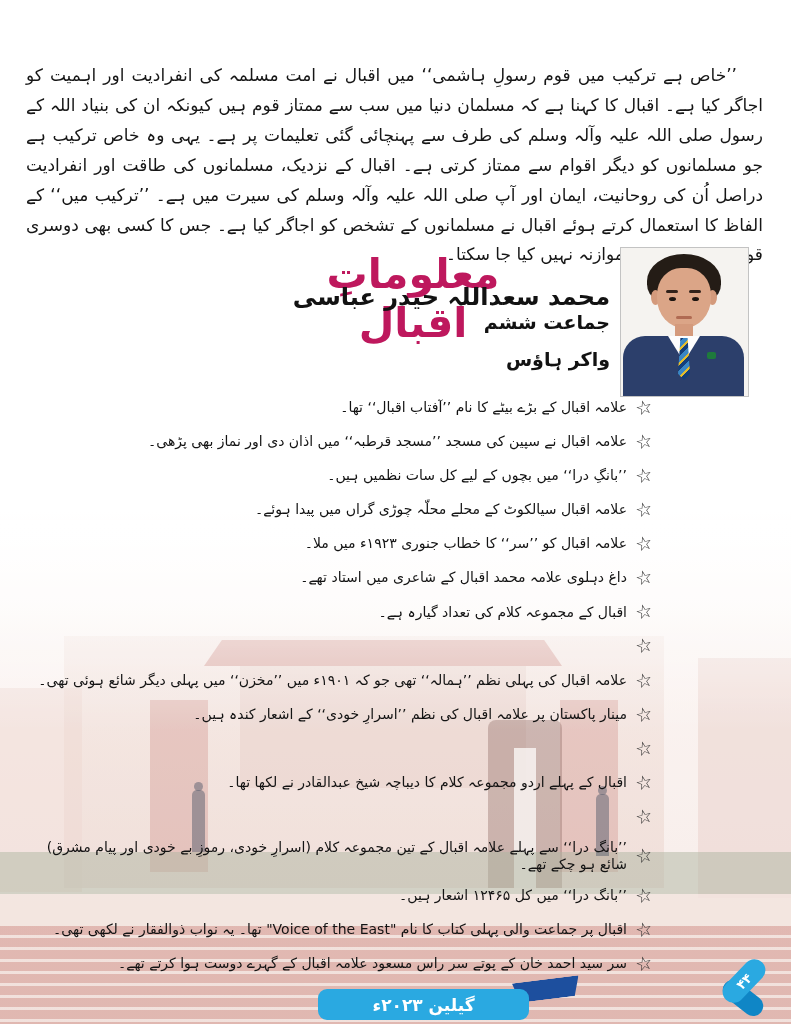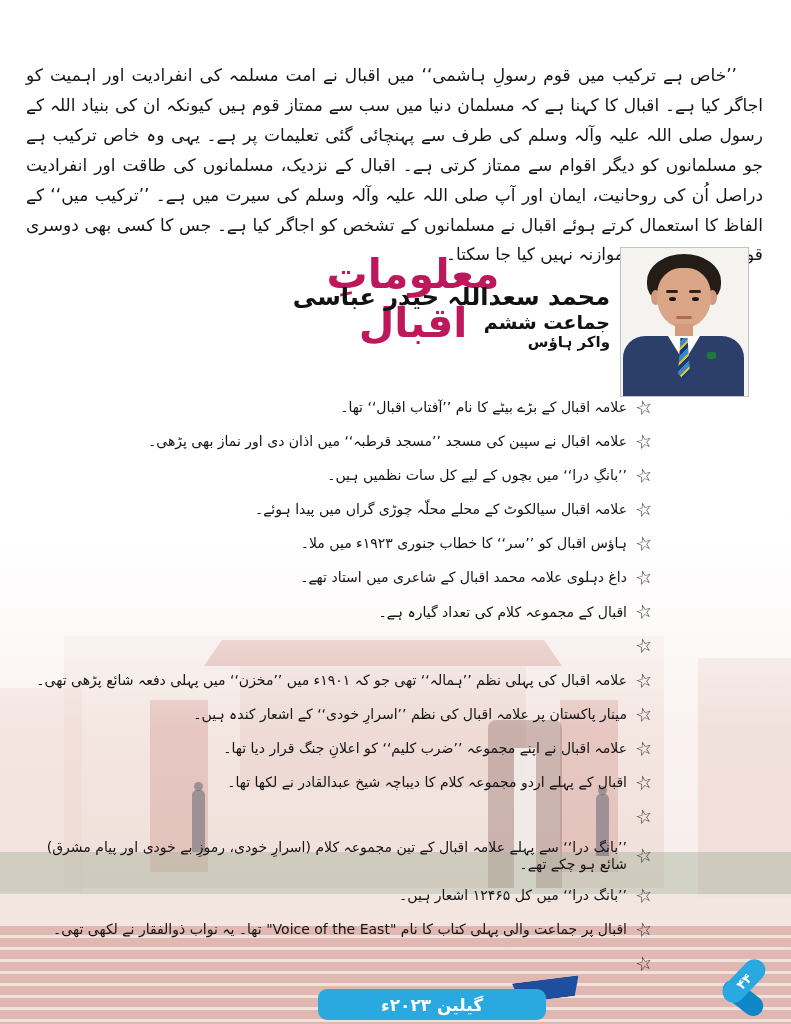--- a/index.html
+++ b/index.html
@@ -30,22 +30,22 @@
   .bg-fade{left:0;top:520px;width:791px;height:210px;background:linear-gradient(180deg,#fff,rgba(255,255,255,0));}
   .bg-veil{inset:0;background:rgba(255,255,255,.22);}
   
   .content{position:absolute;inset:0;z-index:2;}
   .intro{position:absolute;top:44px;right:28px;left:26px;font-size:17px;line-height:1.76;color:#161616;
       text-align:justify;text-align-last:right;text-indent:26px;}
   .heading{position:absolute;left:288px;top:250px;width:250px;font-size:41px;font-weight:700;color:#be185d;
       text-align:center;line-height:1.2;}
   .byline{position:absolute;right:181px;top:283px;text-align:right;color:#121212;}
   .byline .name{font-size:24px;font-weight:700;margin-bottom:0;}
-  .byline .grade{font-size:19px;font-weight:700;}
-  .byline .house{font-size:15px;font-weight:700;}
+  .byline .grade{font-size:19px;font-weight:700;margin-bottom:15px;}
+  .byline .house{font-size:19px;font-weight:700;}
   
   .photo{position:absolute;left:620px;top:247px;width:127px;height:148px;background:#f5f3f0;
       border:1px solid #c3c3c3;overflow:hidden;}
   .photo *{position:absolute;}
   .ph-hair{left:26px;top:6px;width:74px;height:54px;background:#241c16;border-radius:50% 50% 44% 44%;}
   .ph-face{left:36px;top:20px;width:54px;height:60px;background:#dba587;border-radius:46% 46% 52% 52%;}
   .ph-ear-l{left:30px;top:42px;width:9px;height:15px;background:#d49a7c;border-radius:50%;}
   .ph-ear-r{left:87px;top:42px;width:9px;height:15px;background:#d49a7c;border-radius:50%;}
   .ph-brow-l{left:45px;top:42px;width:12px;height:3px;background:#31211a;border-radius:2px;}
   .ph-brow-r{left:68px;top:42px;width:12px;height:3px;background:#31211a;border-radius:2px;}
@@ -62,21 +62,21 @@
   
   .facts{position:absolute;top:396px;right:130px;left:26px;height:580px;display:flex;flex-direction:column;
       justify-content:space-between;}
   .fact{display:flex;flex-direction:row;align-items:center;color:#131313;font-size:14px;line-height:1.25;}
   .fact .star{flex:0 0 34px;text-align:center;font-size:19px;color:#2b2b2b;transform:rotate(-14deg);}
   .fact .txt{padding-left:8px;}
   
   .ribbon{position:absolute;left:318px;top:980px;width:262px;height:42px;direction:ltr;}
   .ribbon-tail{position:absolute;right:0px;top:0px;width:78px;height:20px;background:#1d4f9e;
       transform:rotate(-7deg);clip-path:polygon(14% 0,100% 0,92% 100%,0 100%,18% 50%);z-index:1;}
-  .ribbon-pill{position:absolute;left:0;top:9px;width:228px;height:31px;background:#2aa9e1;border-radius:9px;
+  .ribbon-pill{position:absolute;left:0;top:9px;width:211px;height:31px;background:#2aa9e1;border-radius:9px;
       z-index:2;display:flex;align-items:center;justify-content:center;color:#fff;font-size:17px;font-weight:700;
       direction:rtl;}
   
   .badge{position:absolute;left:706px;top:958px;width:76px;height:64px;direction:ltr;}
   .badge-back{position:absolute;left:14px;top:30px;width:46px;height:20px;border-radius:10px;background:#0f86c6;
       transform:rotate(38deg);}
   .badge-front{position:absolute;left:12px;top:12px;width:52px;height:22px;border-radius:11px;background:#2aa9e1;
       transform:rotate(-46deg);display:flex;align-items:center;justify-content:center;color:#fff;
       font-size:13px;font-weight:700;}
 </style>
@@ -150,50 +150,49 @@
           <span class="txt">’’بانگِ درا‘‘ میں بچوں کے لیے کل سات نظمیں ہیں۔</span>
         </div>
 
         <div class="fact">
           <span class="star">☆</span>
           <span class="txt">علامہ اقبال سیالکوٹ کے محلے محلّہ چوڑی گراں میں پیدا ہوئے۔</span>
         </div>
 
         <div class="fact">
           <span class="star">☆</span>
-          <span class="txt">ہاؤس اقبال کو ’’سر‘‘ کا خطاب جنوری ۱۹۲۳ء میں ملا۔</span>
+          <span class="txt">علامہ اقبال کو ’’سر‘‘ کا خطاب جنوری ۱۹۲۳ء میں ملا۔</span>
         </div>
 
         <div class="fact">
           <span class="star">☆</span>
           <span class="txt">داغ دہلوی علامہ محمد اقبال کے شاعری میں استاد تھے۔</span>
         </div>
 
         <div class="fact">
           <span class="star">☆</span>
           <span class="txt">اقبال کے مجموعہ کلام کی تعداد گیارہ ہے۔</span>
         </div>
 
         <div class="fact">
           <span class="star">☆</span>
         </div>
 
         <div class="fact">
           <span class="star">☆</span>
-          <span class="txt">علامہ اقبال کی پہلی نظم ’’ہمالہ‘‘ تھی جو کہ ۱۹۰۱ء میں ’’مخزن‘‘ میں پہلی دفعہ شائع پڑھی تھی۔</span>
+          <span class="txt">علامہ اقبال کی پہلی نظم ’’ہمالہ‘‘ تھی جو کہ ۱۹۰۱ء میں ’’مخزن‘‘ میں پہلی دیگر شائع ہوئی تھی۔</span>
         </div>
 
         <div class="fact">
           <span class="star">☆</span>
           <span class="txt">مینار پاکستان پر علامہ اقبال کی نظم ’’اسرارِ خودی‘‘ کے اشعار کندہ ہیں۔</span>
         </div>
 
         <div class="fact">
           <span class="star">☆</span>
-          <span class="txt">علامہ اقبال نے اپنے مجموعہ ’’ضرب کلیم‘‘ کو اعلانِ جنگ قرار دیا تھا۔</span>
         </div>
 
         <div class="fact">
           <span class="star">☆</span>
           <span class="txt">اقبال کے پہلے اردو مجموعہ کلام کا دیباچہ شیخ عبدالقادر نے لکھا تھا۔</span>
         </div>
 
         <div class="fact">
           <span class="star">☆</span>
         </div>
@@ -208,20 +207,21 @@
           <span class="txt">’’بانگ درا‘‘ میں کل ۱۲۴۶۵ اشعار ہیں۔</span>
         </div>
 
         <div class="fact">
           <span class="star">☆</span>
           <span class="txt">اقبال پر جماعت والی پہلی کتاب کا نام "Voice of the East" تھا۔ یہ نواب ذوالفقار نے لکھی تھی۔</span>
         </div>
 
         <div class="fact">
           <span class="star">☆</span>
+          <span class="txt">سر سید احمد خان کے پوتے سر راس مسعود علامہ اقبال کے گہرے دوست ہوا کرتے تھے۔</span>
         </div>
       </div>
 
     <div class="ribbon">
       <div class="ribbon-tail"></div>
       <div class="ribbon-pill">گیلین ۲۰۲۳ء</div>
     </div>
 
     <div class="badge">
       <div class="badge-back"></div>

